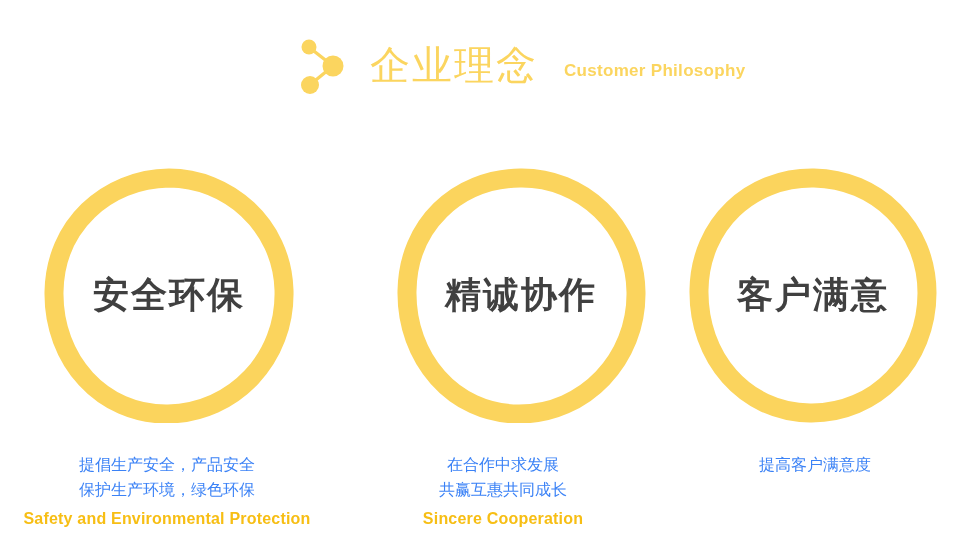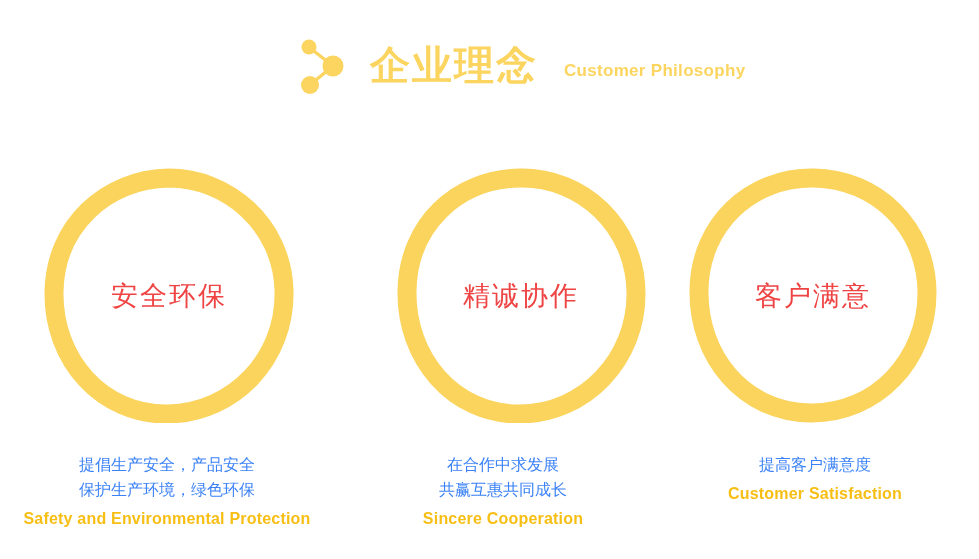--- a/index.html
+++ b/index.html
@@ -35,21 +35,21 @@
 
   .share-icon {
     width: 56px;
     height: 60px;
     flex: 0 0 auto;
     display: block;
   }
 
   .title-cn {
     font-size: 40px;
-    font-weight: bold;
+    font-weight: normal;
     color: #FBD55F;
     letter-spacing: 2px;
     line-height: 1;
     margin-left: 22px;
     white-space: nowrap;
     font-family: "DejaVu Sans", "Liberation Sans", sans-serif;
   }
 
   .title-en {
     font-size: 17px;
@@ -91,23 +91,23 @@
 
   .circle-label {
     position: absolute;
     left: 0;
     top: 0;
     width: 250px;
     height: 255px;
     display: flex;
     align-items: center;
     justify-content: center;
-    font-size: 27px;
-    font-weight: normal;
-    color: #ef4444;
+    font-size: 36px;
+    font-weight: bold;
+    color: #404040;
     letter-spacing: 2px;
     white-space: nowrap;
     font-family: "DejaVu Sans", "Liberation Sans", sans-serif;
   }
 
   
   .captions {
     position: absolute;
     left: 0;
     top: 452px;
@@ -208,18 +208,17 @@
     </div>
 
     <div class="caption-col c2">
       <div class="cap-cn">在合作中求发展</div>
       <div class="cap-cn">共赢互惠共同成长</div>
       <div class="cap-en">Sincere Cooperation</div>
     </div>
 
     <div class="caption-col c3">
       <div class="cap-cn">提高客户满意度</div>
-      <div class="cap-en">Customer Satisfaction</div>
     </div>
 
   </div>
 
 </div>
 
 </body></html>

